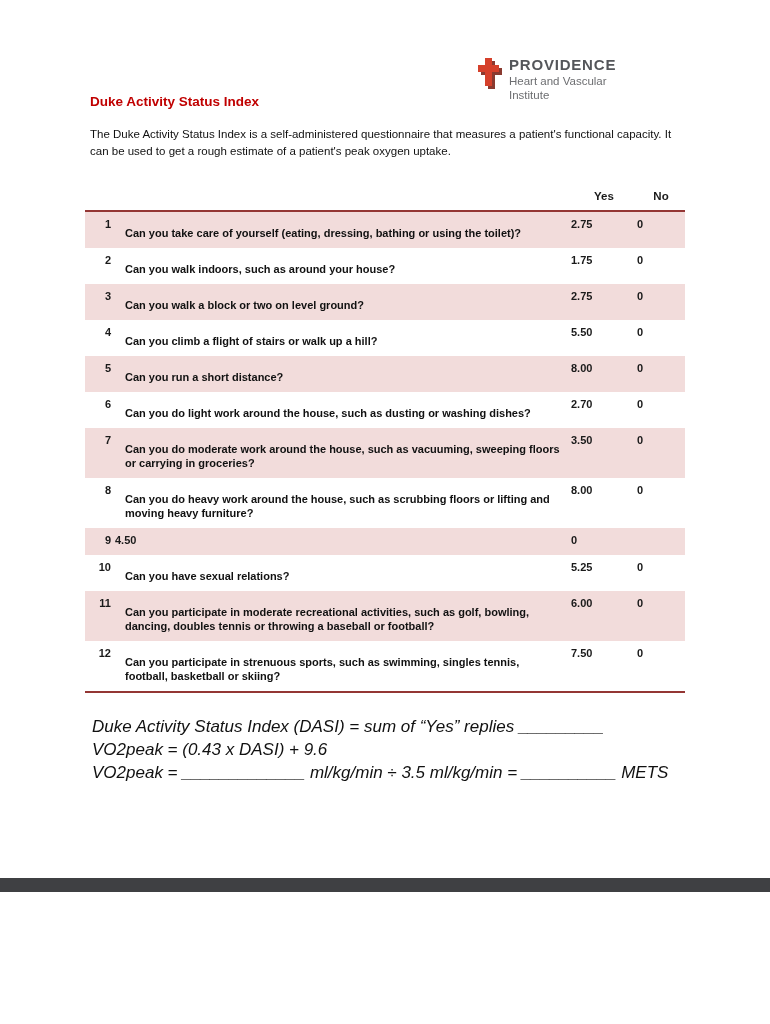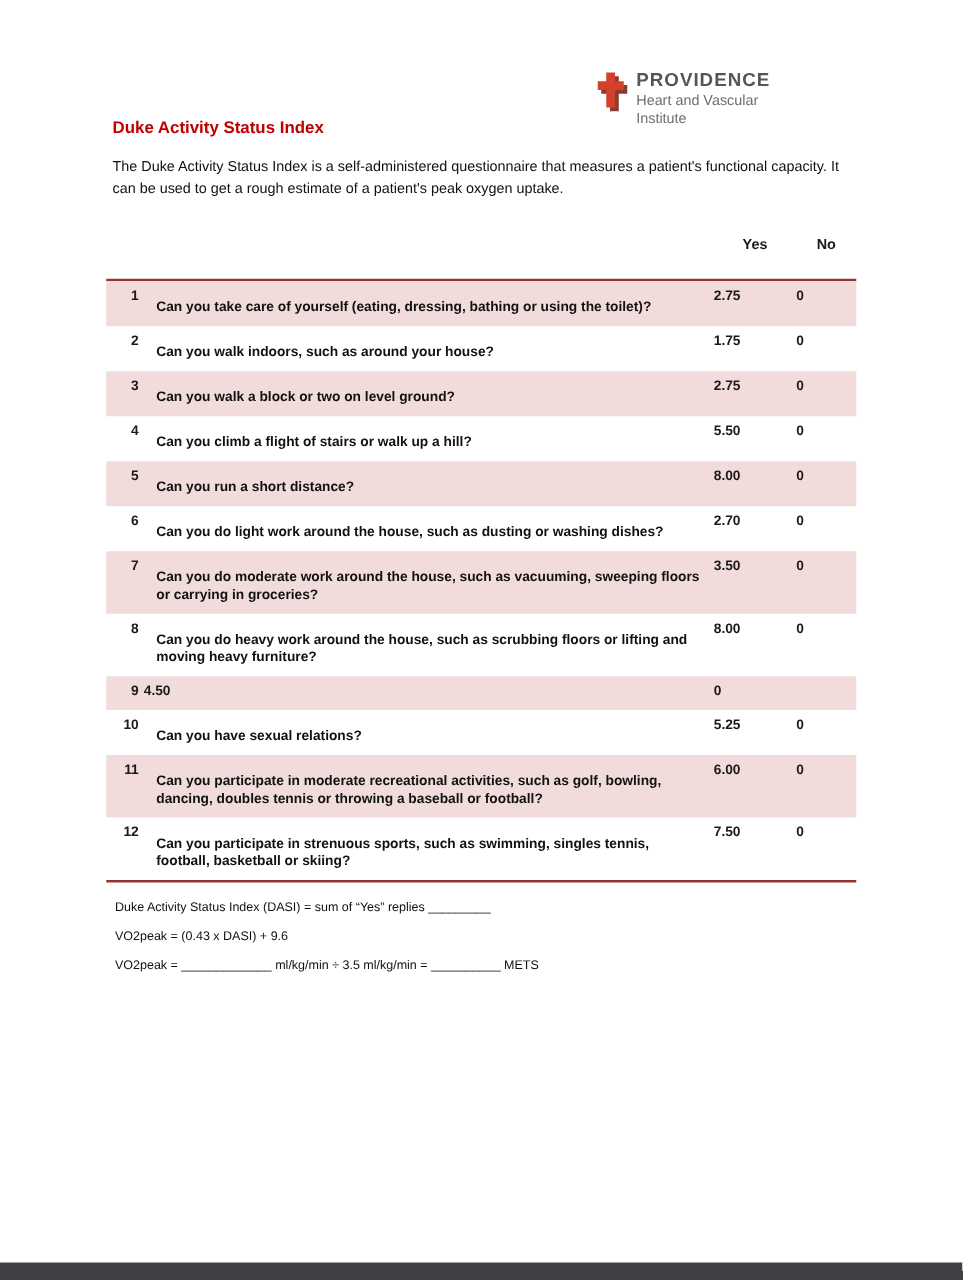--- a/index.html
+++ b/index.html
@@ -5,21 +5,21 @@
   * { box-sizing: border-box; }
   html, body { margin: 0; padding: 0; }
   body {
     width: 770px; height: 1024px;
     background: #ffffff;
     font-family: "Liberation Sans", sans-serif;
     color: #1a1a1a;
   }
   .page {
     position: relative;
-    width: 770px; height: 1024px;
+    width: 770px; height: 892px;
     background: #ffffff;
     overflow: hidden;
   }
 
   
   .logo {
     position: absolute; top: 57px; left: 478px;
     display: flex; gap: 7px; align-items: flex-start;
   }
   .logo-text .wordmark {
@@ -37,21 +37,21 @@
   }
   .intro {
     position: absolute; left: 90px; top: 126px;
     width: 590px; font-size: 11.5px; line-height: 1.45; color: #111;
   }
 
   
   .tablewrap { position: absolute; left: 85px; top: 190px; width: 600px; }
   .thead {
     display: grid; grid-template-columns: 30px 1fr 66px 48px;
-    font-weight: 700; font-size: 11.5px; padding-bottom: 21px;
+    font-weight: 700; font-size: 11.5px; padding-bottom: 8px;
   }
   .thead .h { text-align: center; }
   .tbody {
     border-top: 2px solid #943634;
     border-bottom: 2px solid #943634;
   }
   .row {
     display: grid; grid-template-columns: 30px 1fr 66px 48px;
     padding: 4px 0 8px;
   }
@@ -65,21 +65,21 @@
     font-size: 11px; font-weight: 700; line-height: 14px; color: #111;
   }
   .cell.val {
     text-align: left; padding-top: 2px;
     font-size: 11px; font-weight: 700; line-height: 13px;
   }
 
   
   .footer {
     position: absolute; left: 92px; top: 720px;
-    font-size: 10px; color: #111;
+    font-size: 17px; color: #111; font-style: italic;
   }
   .footer p { margin: 0 0 9px 0; line-height: 14px; }
 
   
   .bottom-bar {
     position: absolute; left: 0; bottom: 0;
     width: 770px; height: 14px; background: #3F4043;
   }
 </style>
 </head>

